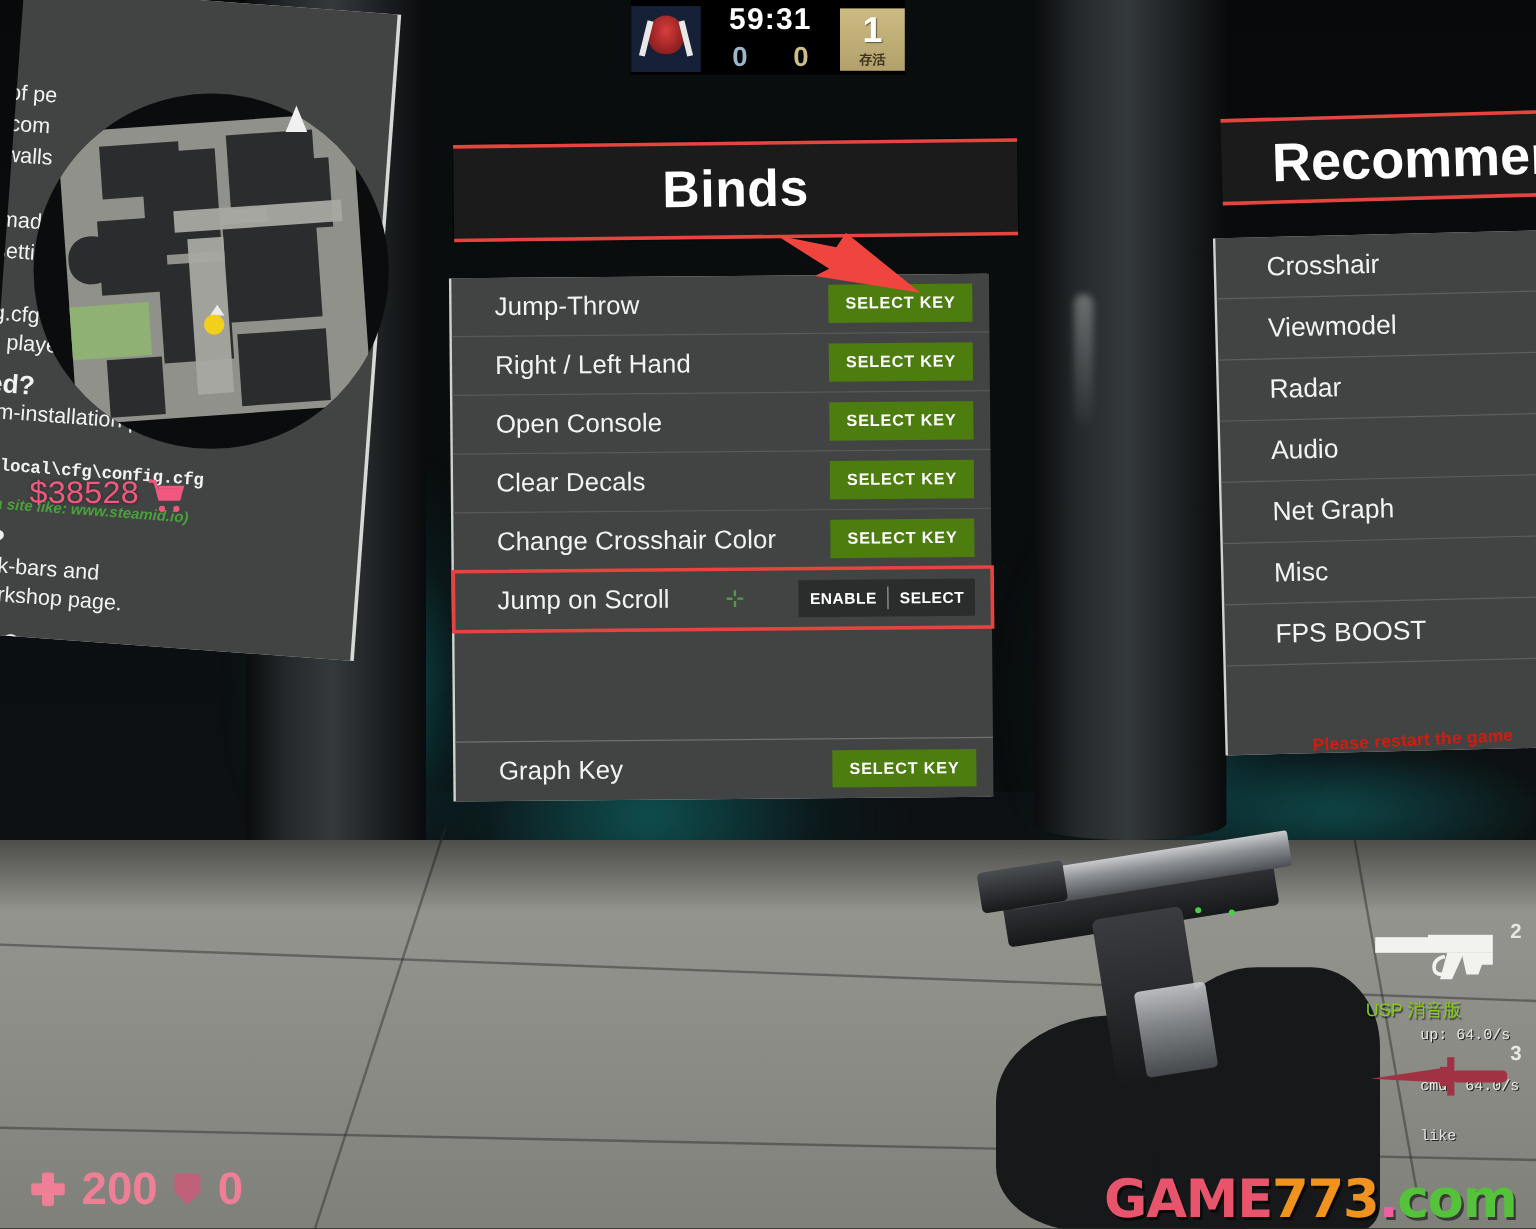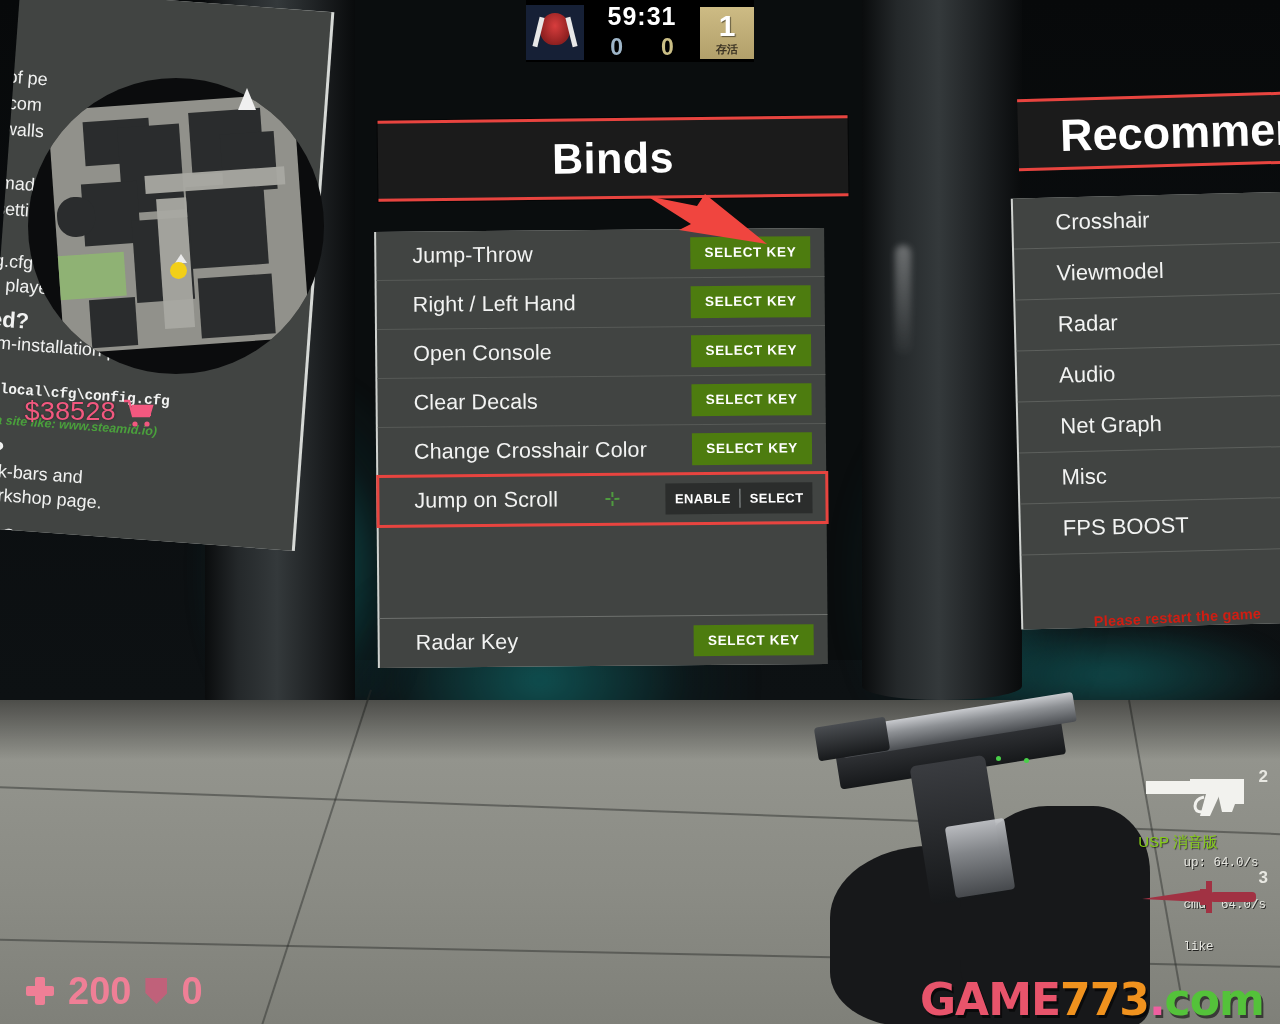--- a/index.html
+++ b/index.html
@@ -278,21 +278,21 @@
         <span class="toggle-wrap">
           <span class="seg">ENABLE</span>
           <span class="sep"></span>
           <span class="seg">SELECT</span>
         </span>
       </div>
 
       <div class="gap-row"></div>
 
       <div class="bind-row">
-        <span class="bind-label">Radar Key</span>
+        <span class="bind-label">Graph Key</span>
         <span class="key-btn">SELECT KEY</span>
       </div>
     </div>
   </div>
 
   <svg id="red-arrow" viewBox="0 0 125 55">
     <path d="M2 6 L46 34 L34 40 L122 54 L60 4 L52 16 Z" fill="#f0453f"></path>
   </svg>
 
   <div class="panel" id="reco-panel">

